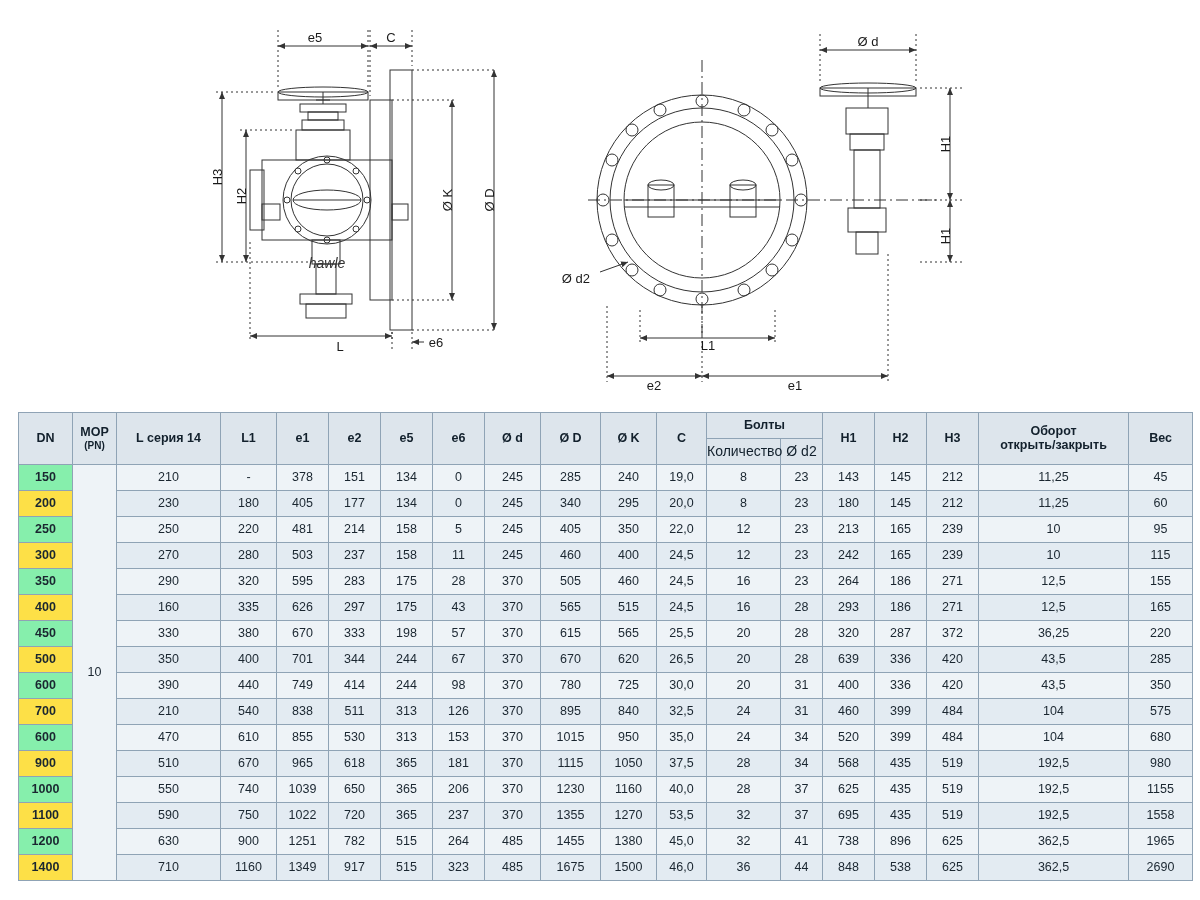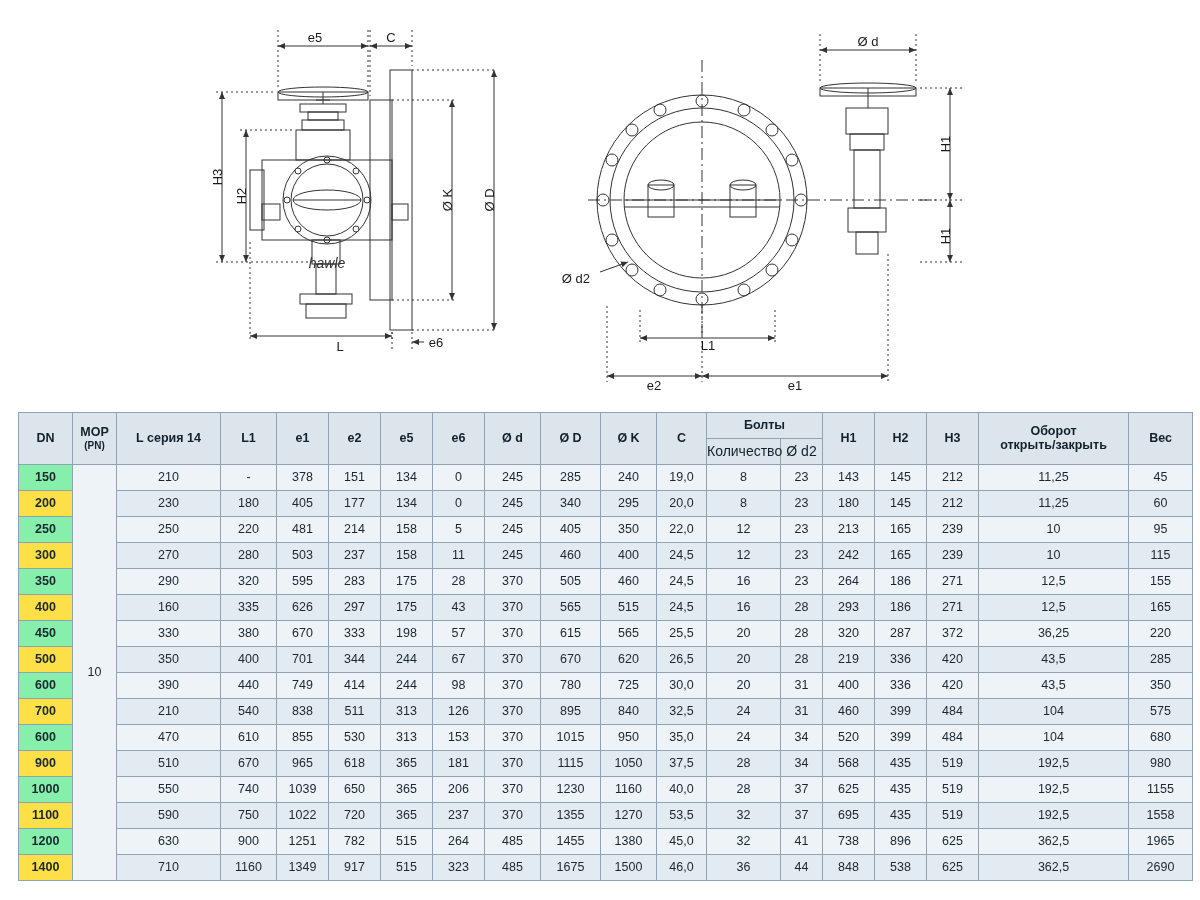--- a/index.html
+++ b/index.html
@@ -469,21 +469,21 @@
           <td>701</td>
           <td>344</td>
           <td>244</td>
           <td>67</td>
           <td>370</td>
           <td>670</td>
           <td>620</td>
           <td>26,5</td>
           <td>20</td>
           <td>28</td>
-          <td>219</td>
+          <td>639</td>
           <td>336</td>
           <td>420</td>
           <td>43,5</td>
           <td>285</td>
         </tr>
         <tr>
           <td class="dn">600</td>
           <td>390</td>
           <td>440</td>
           <td>749</td>

